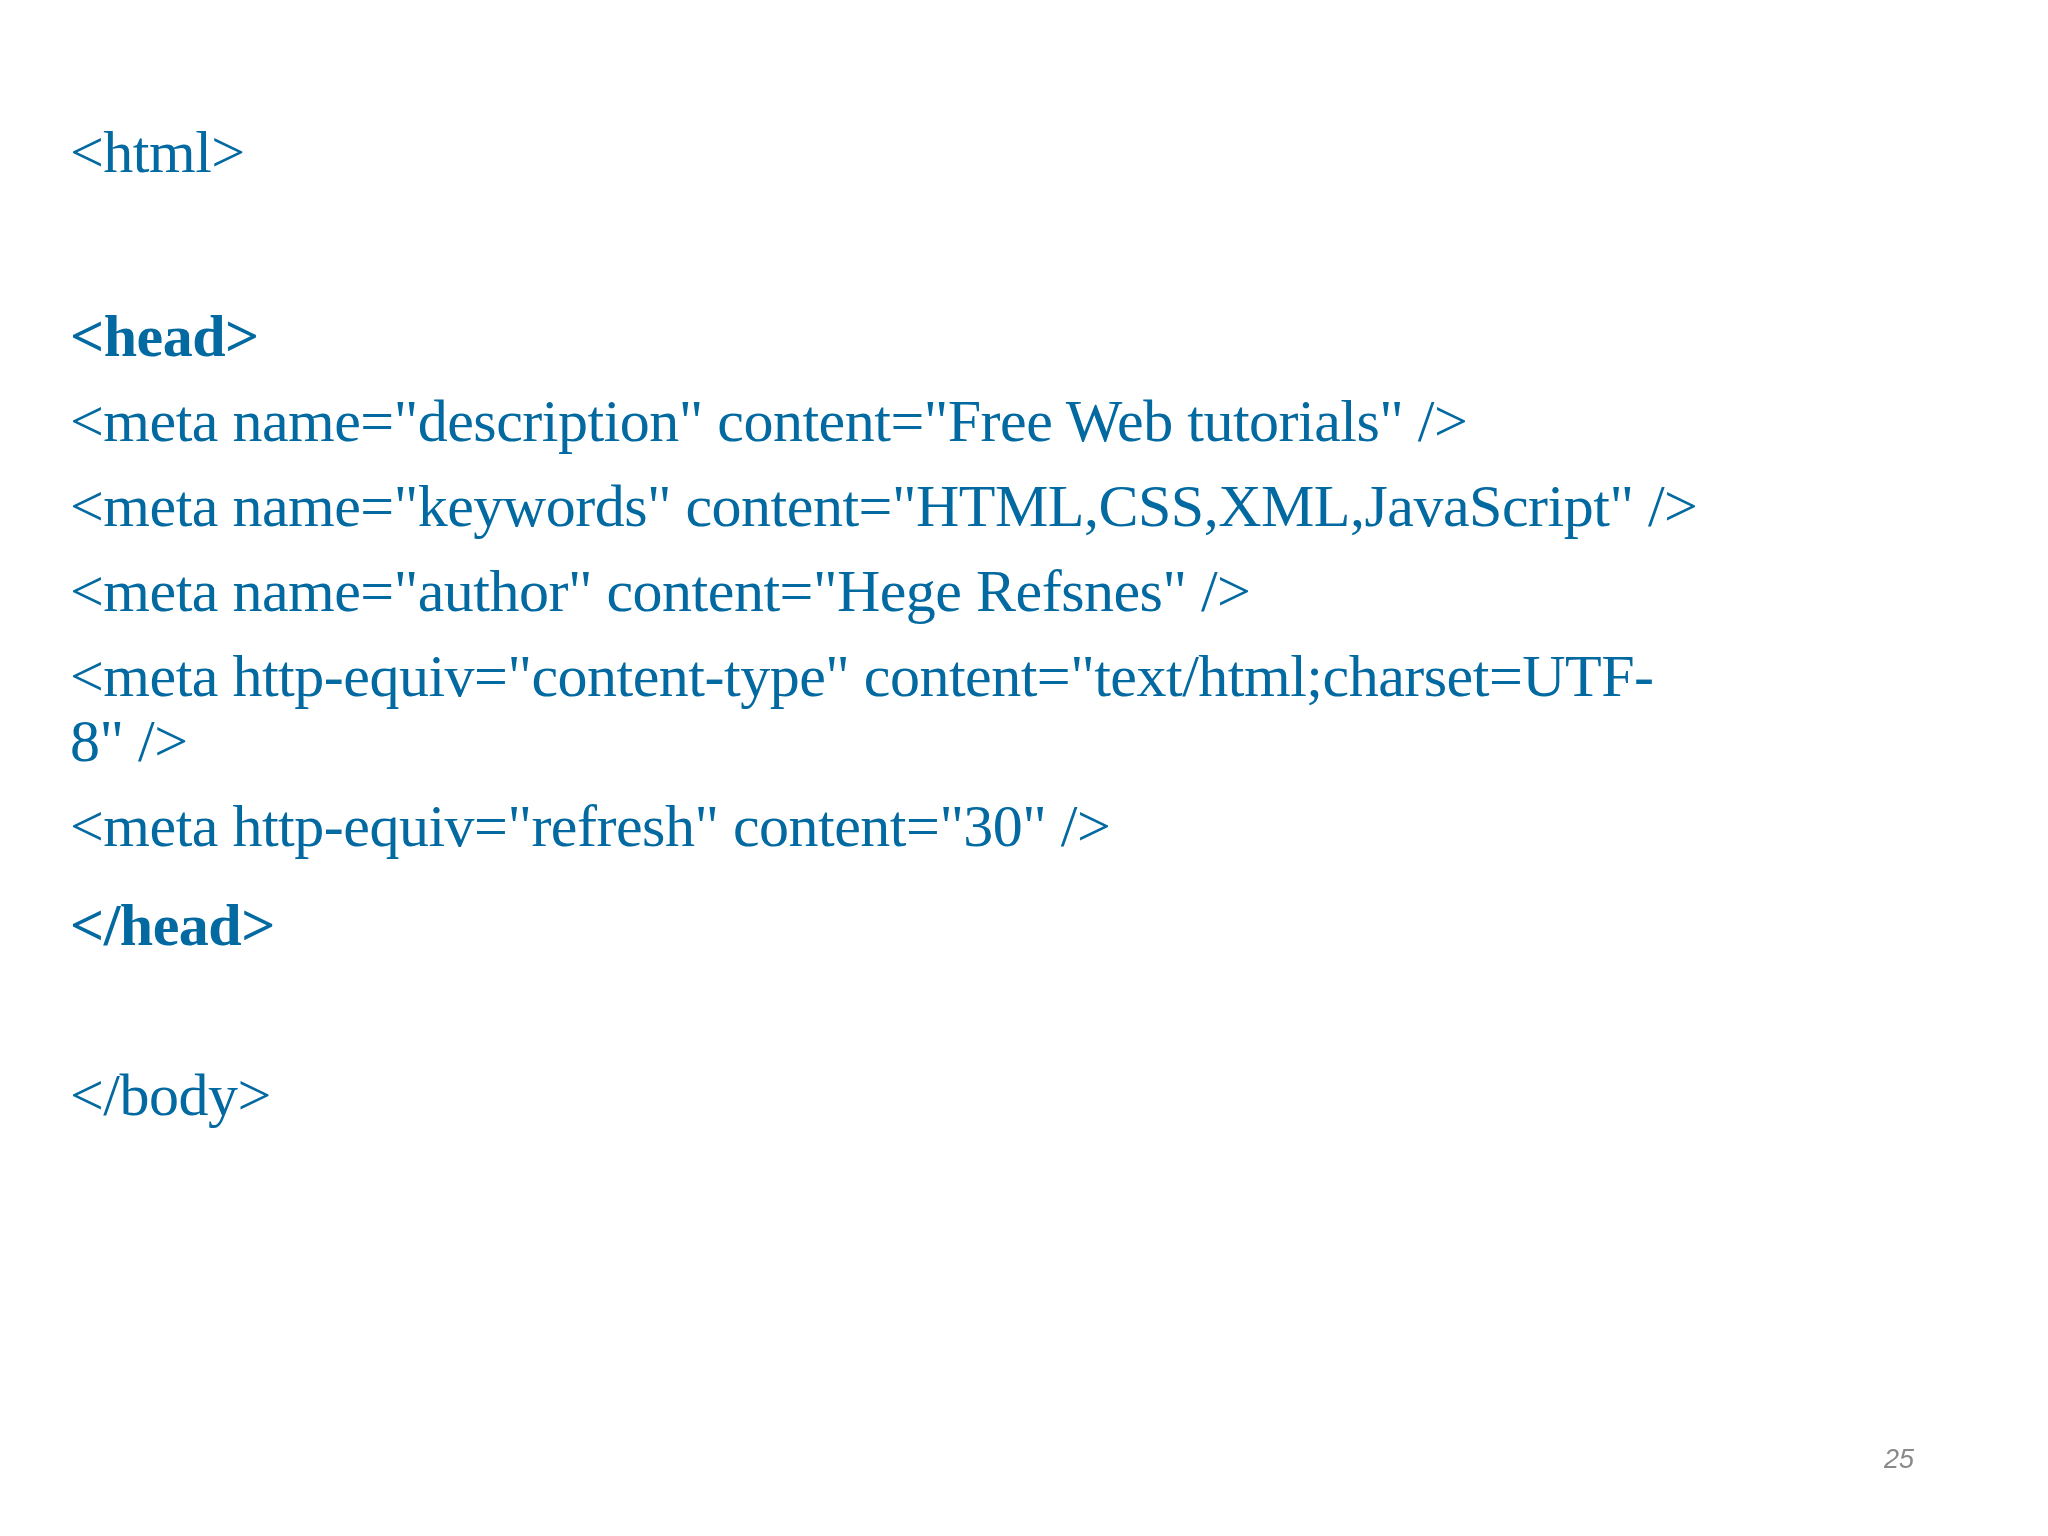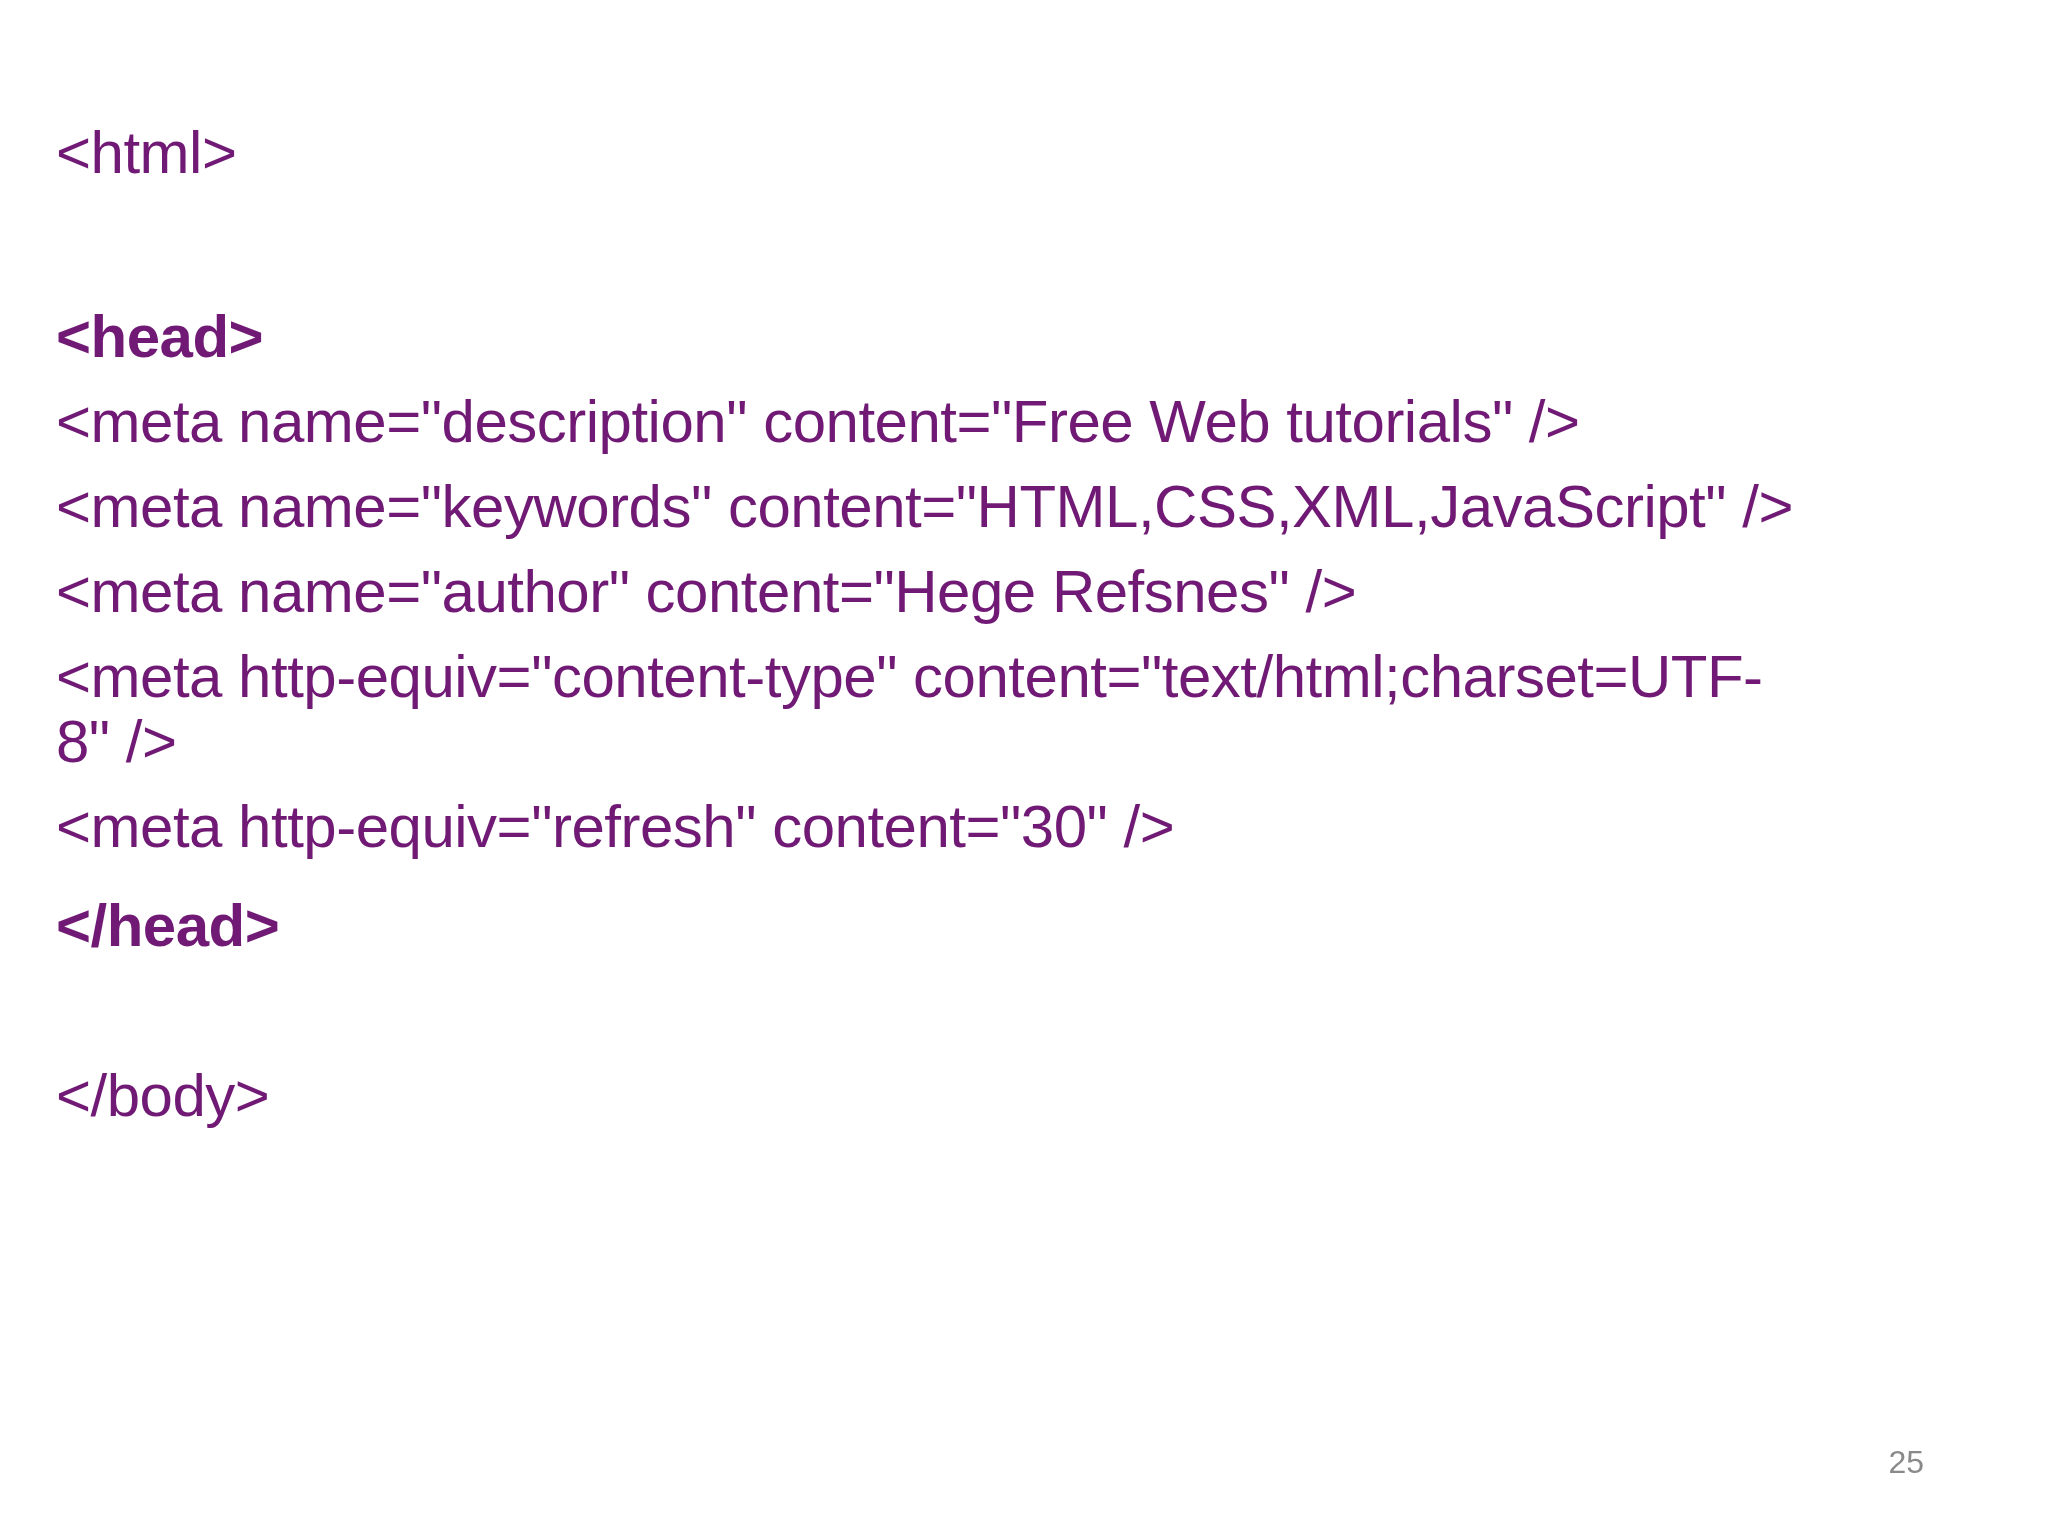--- a/index.html
+++ b/index.html
@@ -14,44 +14,46 @@
     background: #ffffff;
     font-family: "Liberation Sans", sans-serif;
   }
   .slide {
     position: absolute;
     inset: 0;
     background: #ffffff;
   }
   .code-block {
     position: absolute;
-    left: 56px;
+    left: 70px;
     top: 120px;
     width: 1965px;
-    color: #701a75;
+    color: #0369a1;
+    font-family: Liberation Serif, serif;
   }
   .code-line {
     margin: 0 0 20px 0;
     font-size: 60px;
     line-height: 65px;
     min-height: 65px;
     white-space: pre-wrap;
     letter-spacing: -0.5px;
   }
   .code-line.bold {
     font-weight: 700;
     margin-top: 34px;
   }
   .page-number {
     position: absolute;
     top: 1446px;
-    right: 124px;
-    font-size: 32px;
+    right: 134px;
+    font-size: 27px;
     line-height: 1;
     color: #8a8a8a;
+    font-style: italic;
   }
 </style>
 </head>
 <body>
 
 <div class="slide">
   <div class="code-block">
       <p class="code-line">&lt;html&gt;</p>
       <p class="code-line"></p>
       <p class="code-line bold">&lt;head&gt;</p>

